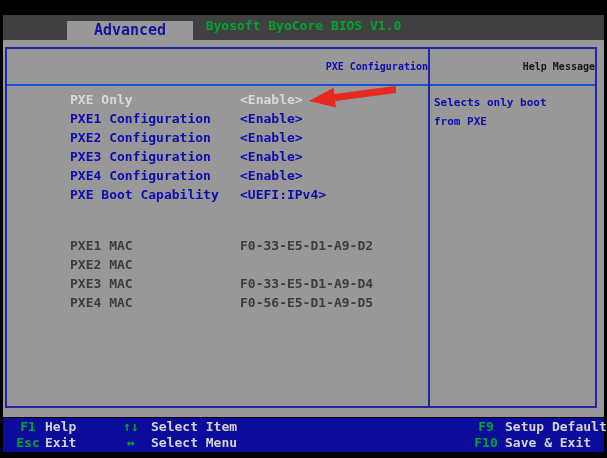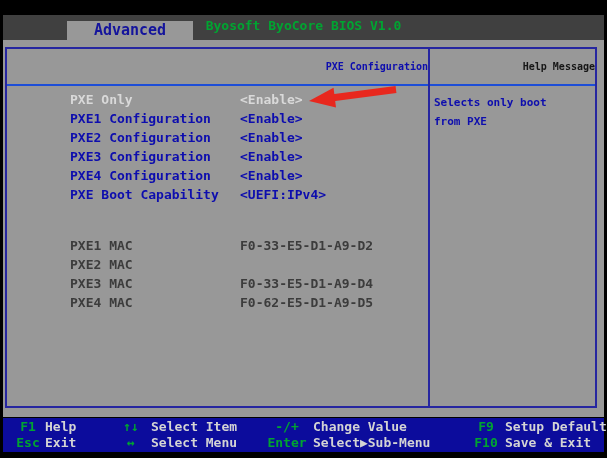--- a/index.html
+++ b/index.html
@@ -90,21 +90,21 @@
         </div>
         <div class="row">
           <span class="label">PXE2 MAC</span>
         </div>
         <div class="row">
           <span class="label">PXE3 MAC</span>
           <span class="value">F0-33-E5-D1-A9-D4</span>
         </div>
         <div class="row">
           <span class="label">PXE4 MAC</span>
-          <span class="value">F0-62-E5-D1-A9-D5</span>
+          <span class="value">F0-56-E5-D1-A9-D5</span>
         </div>
       </div>
     </div>
   </div>
   <div class="right-panel">
     <div class="panel-header">Help Message</div>
     <div class="help">
       <div>Selects only boot</div>
       <div>from PXE</div>
     </div>
@@ -118,21 +118,17 @@
 
 <div class="footer">
   <div class="fgroup g1">
     <div class="fline"><span class="fkey">F1</span><span class="flbl">Help</span></div>
     <div class="fline"><span class="fkey">Esc</span><span class="flbl">Exit</span></div>
   </div>
   <div class="fgroup g2">
     <div class="fline"><span class="fkey">↑↓</span><span class="flbl">Select Item</span></div>
     <div class="fline"><span class="fkey">↔</span><span class="flbl">Select Menu</span></div>
   </div>
-  <div class="fgroup g3">
-    <div class="fline"><span class="fkey">-/+</span><span class="flbl">Change Value</span></div>
-    <div class="fline"><span class="fkey">Enter</span><span class="flbl">Select▶Sub-Menu</span></div>
-  </div>
   <div class="fgroup g4">
     <div class="fline"><span class="fkey">F9</span><span class="flbl">Setup Defaults</span></div>
     <div class="fline"><span class="fkey">F10</span><span class="flbl">Save &amp; Exit</span></div>
   </div>
 </div>
 
 </body></html>

